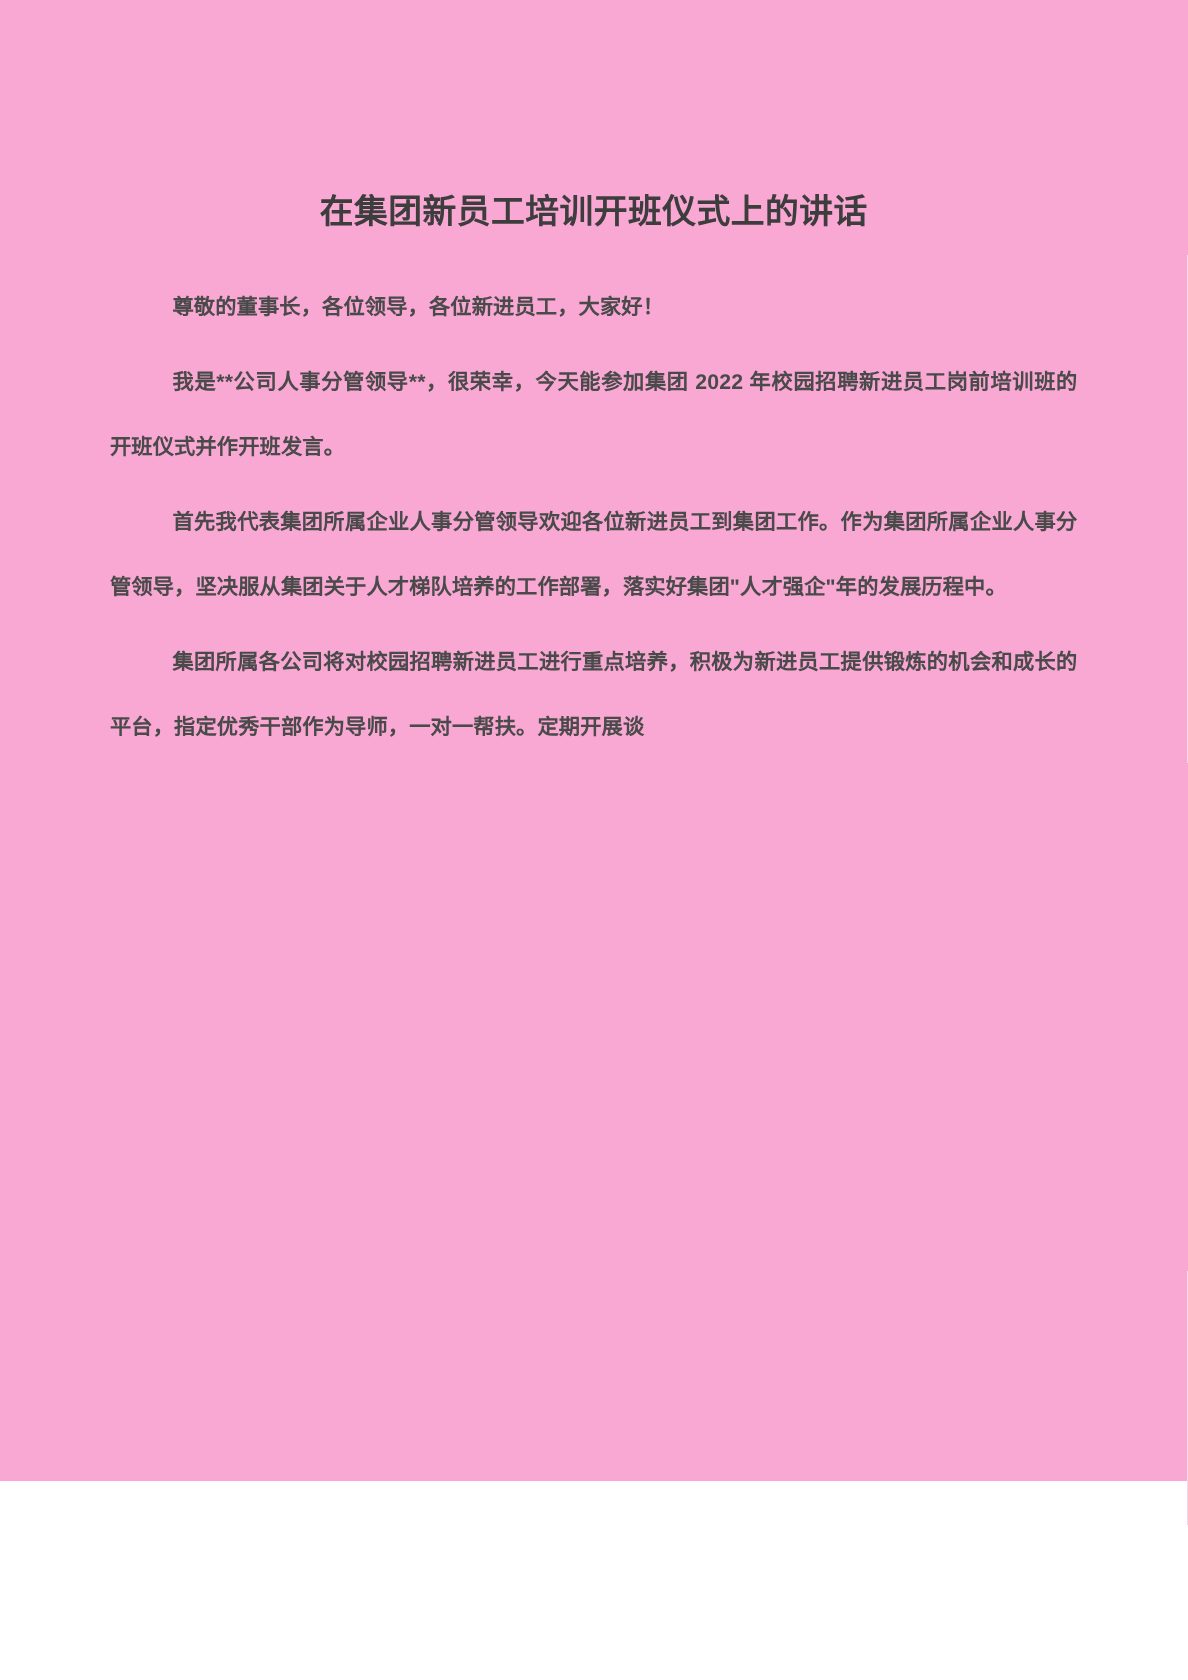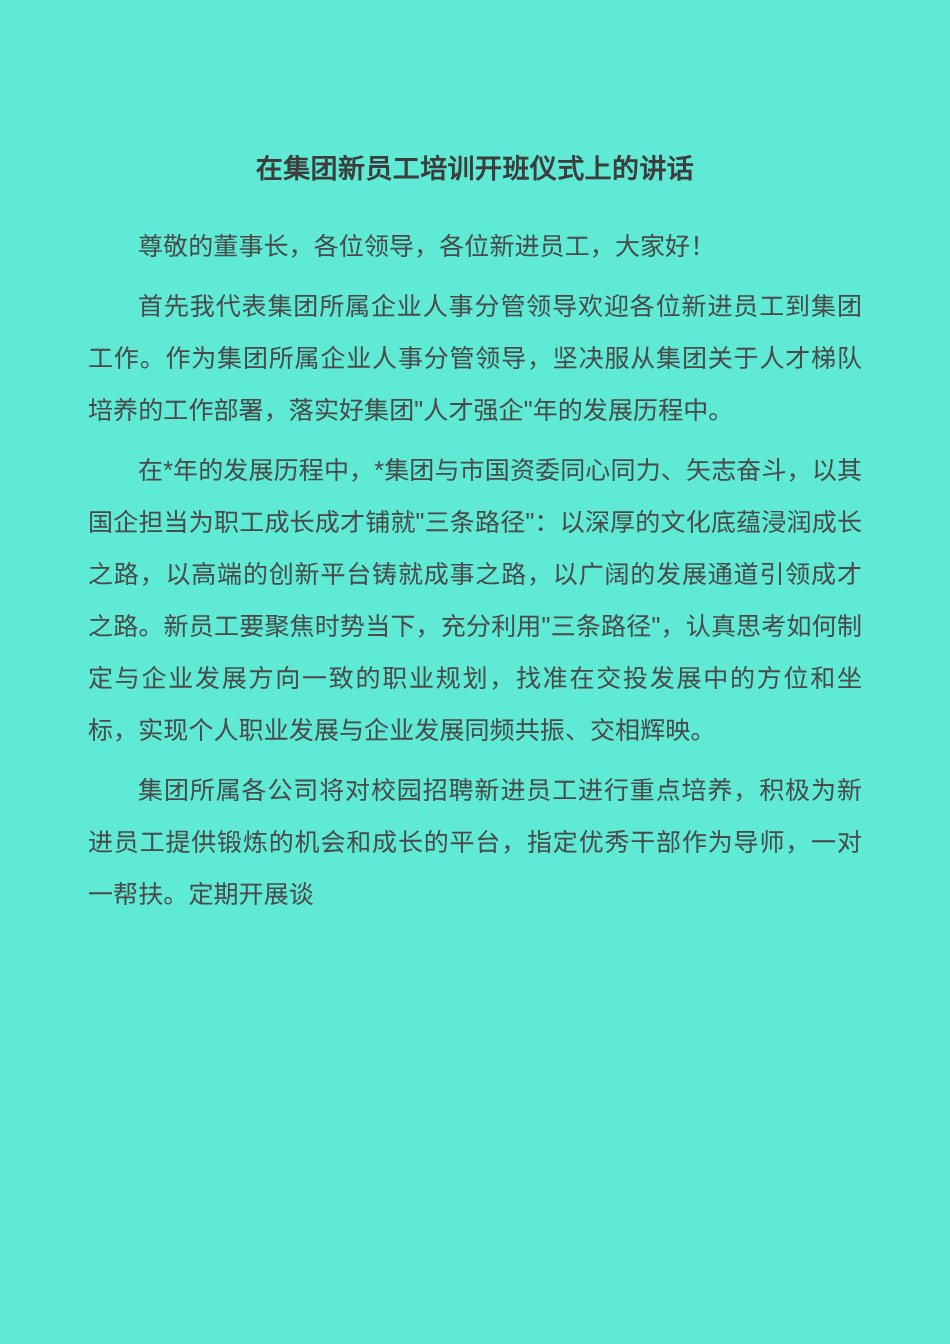--- a/index.html
+++ b/index.html
@@ -8,22 +8,22 @@
     padding: 0;
     background: #ffffff;
   }
   body {
     font-family: "Liberation Sans", "DejaVu Sans", sans-serif;
   }
 
   .page {
     position: relative;
     width: 950px;
-    height: 1344px;
-    background: #5eead4;
+    height: 1185px;
+    background: #f9a8d4;
     overflow: hidden;
     box-sizing: border-box;
   }
 
   .doc-body {
     position: absolute;
     left: 88px;
     top: 0;
     width: 774px;
   }
@@ -41,44 +41,45 @@
     font-family: "Liberation Sans", "DejaVu Sans", sans-serif;
   }
 
   .paragraphs {
     margin-top: 34px;
   }
 
   .para {
     margin: 0 0 8px 0;
     padding: 0;
-    font-size: 25px;
+    font-size: 17px;
     line-height: 52px;
     color: #4a4a4a;
     text-align: justify;
     text-justify: inter-ideograph;
     text-indent: 50px;
     letter-spacing: 0.1px;
     word-break: break-all;
     font-family: "Liberation Sans", "DejaVu Sans", sans-serif;
+    font-weight: bold;
   }
 
   .para:last-child {
     margin-bottom: 0;
   }
 </style>
 </head>
 <body>
 
 <div class="page">
   <div class="doc-body">
 
     <h1 class="doc-title">在集团新员工培训开班仪式上的讲话</h1>
 
     <div class="paragraphs">
       <p class="para">尊敬的董事长，各位领导，各位新进员工，大家好！</p>
+      <p class="para">我是**公司人事分管领导**，很荣幸，今天能参加集团 2022 年校园招聘新进员工岗前培训班的开班仪式并作开班发言。</p>
       <p class="para">首先我代表集团所属企业人事分管领导欢迎各位新进员工到集团工作。作为集团所属企业人事分管领导，坚决服从集团关于人才梯队培养的工作部署，落实好集团"人才强企"年的发展历程中。</p>
-      <p class="para">在*年的发展历程中，*集团与市国资委同心同力、矢志奋斗，以其国企担当为职工成长成才铺就"三条路径"：以深厚的文化底蕴浸润成长之路，以高端的创新平台铸就成事之路，以广阔的发展通道引领成才之路。新员工要聚焦时势当下，充分利用"三条路径"，认真思考如何制定与企业发展方向一致的职业规划，找准在交投发展中的方位和坐标，实现个人职业发展与企业发展同频共振、交相辉映。</p>
       <p class="para">集团所属各公司将对校园招聘新进员工进行重点培养，积极为新进员工提供锻炼的机会和成长的平台，指定优秀干部作为导师，一对一帮扶。定期开展谈</p>
     </div>
 
   </div>
 </div>
 
 </body></html>

